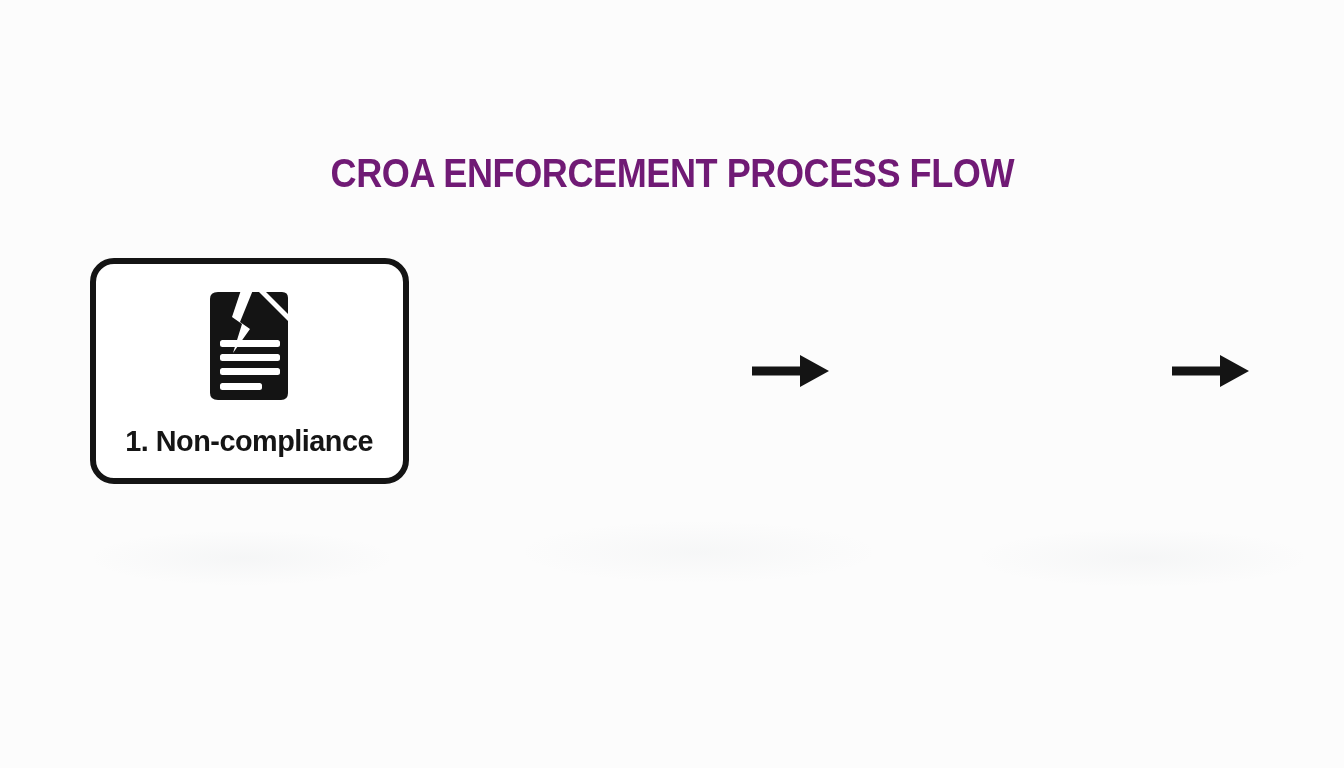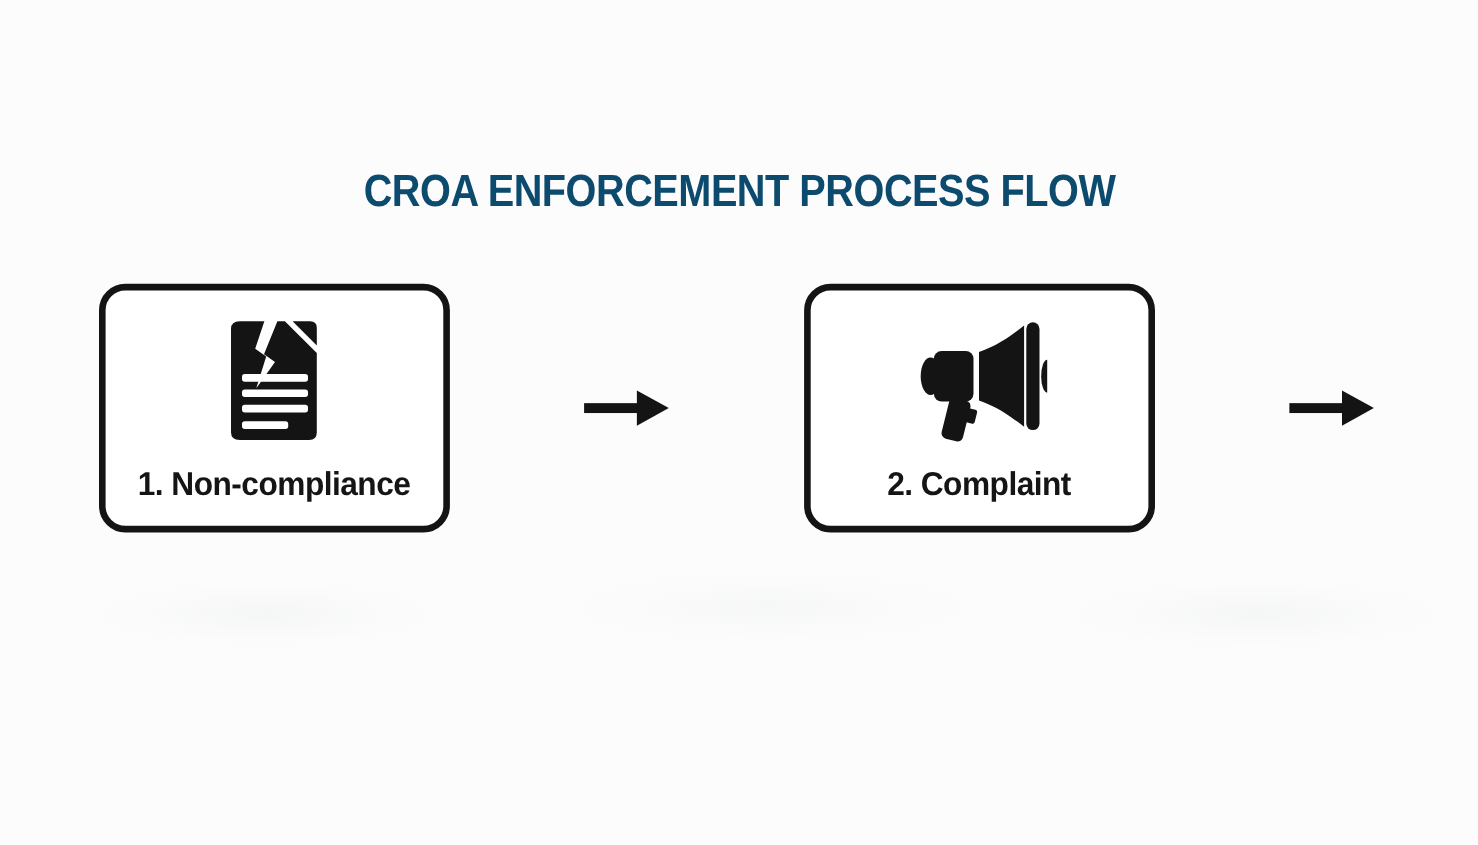--- a/index.html
+++ b/index.html
@@ -34,21 +34,21 @@
   }
   .diagram-title {
     position: absolute;
     top: 150px;
     left: 0;
     width: 1344px;
     text-align: center;
     font-size: 41px;
     font-weight: 700;
     letter-spacing: -0.5px;
-    color: #0c4a6e;
+    color: #701a75;
     white-space: nowrap;
   }
   .diagram-title .squeeze {
     display: inline-block;
     transform: scaleX(0.88);
     transform-origin: center;
   }
   .flow-row {
     position: absolute;
     top: 258px;
@@ -126,42 +126,20 @@
       <div class="step-label">1. Non-compliance</div>
     </div>
 
     <div class="connector">
       <svg width="78" height="40" viewBox="0 0 78 40" aria-hidden="true">
         <rect class="ink" x="0" y="15.5" width="52" height="9"></rect>
         <polygon class="ink" points="48,4 48,36 77,20"></polygon>
       </svg>
     </div>
 
-    <div class="step-box">
-      <div class="step-icon">
-        <svg width="122" height="112" viewBox="0 0 122 112" aria-hidden="true">
-
-          <ellipse class="ink" cx="16" cy="52" rx="9" ry="17"></ellipse>
-
-          <rect class="ink" x="19" y="29" width="36" height="46" rx="7"></rect>
-
-          <path class="ink" d="M60 30 C78 24 92 13 101 6 L101 98 C92 91 78 80 60 74 Z"></path>
-
-          <rect class="ink" x="103" y="3" width="12" height="98" rx="6"></rect>
-
-          <ellipse class="ink" cx="122" cy="52" rx="5.5" ry="15"></ellipse>
-
-          <g transform="translate(43,76) rotate(14)">
-            <rect class="ink" x="-10" y="-3" width="20" height="38" rx="5"></rect>
-            <rect class="ink" x="7" y="3" width="10" height="13" rx="2"></rect>
-          </g>
-        </svg>
-      </div>
-      <div class="step-label">2. Complaint</div>
-    </div>
 
     <div class="connector">
       <svg width="78" height="40" viewBox="0 0 78 40" aria-hidden="true">
         <rect class="ink" x="0" y="15.5" width="52" height="9"></rect>
         <polygon class="ink" points="48,4 48,36 77,20"></polygon>
       </svg>
     </div>
 
 
   </div>

